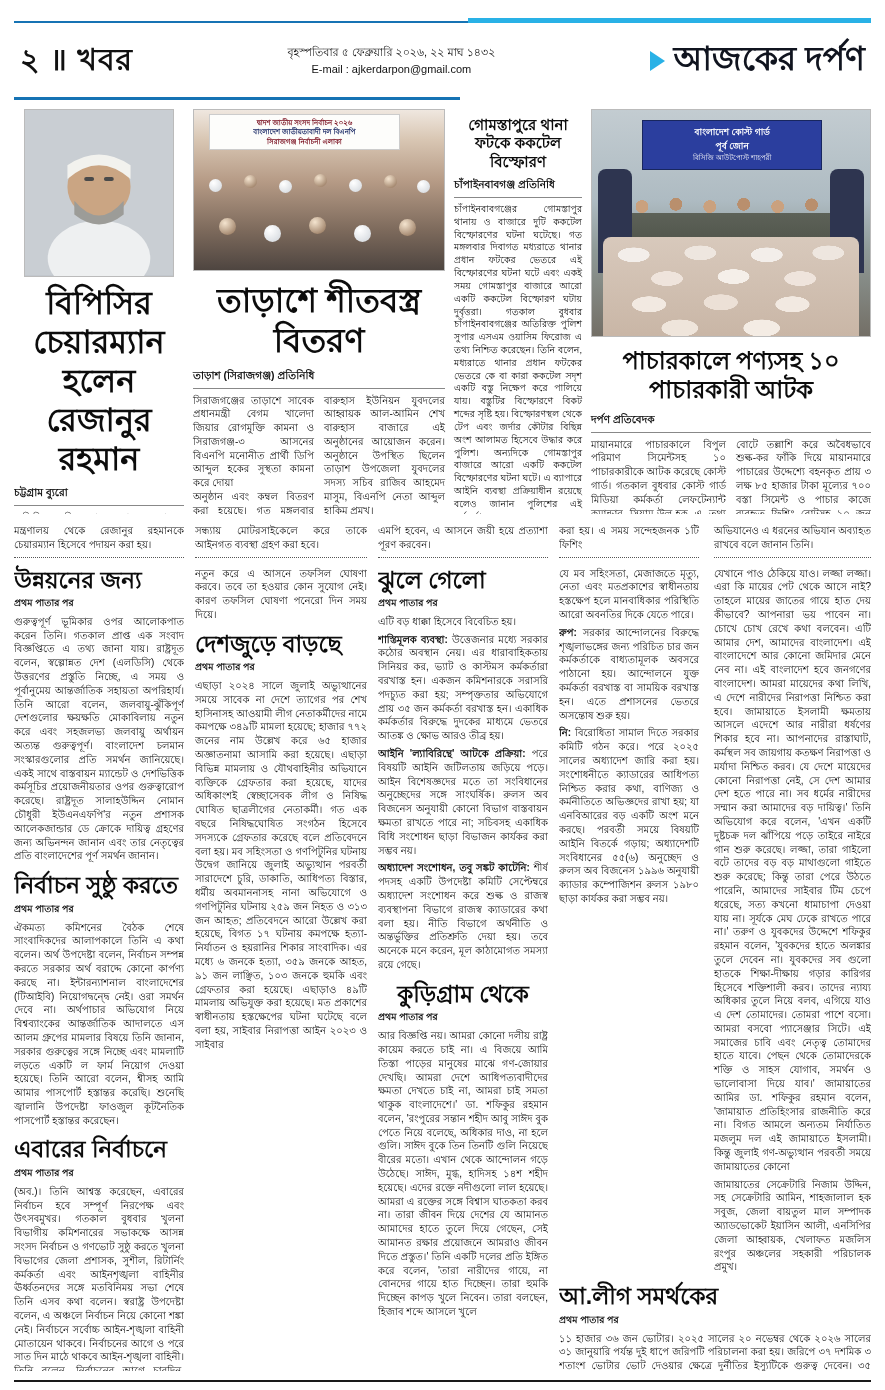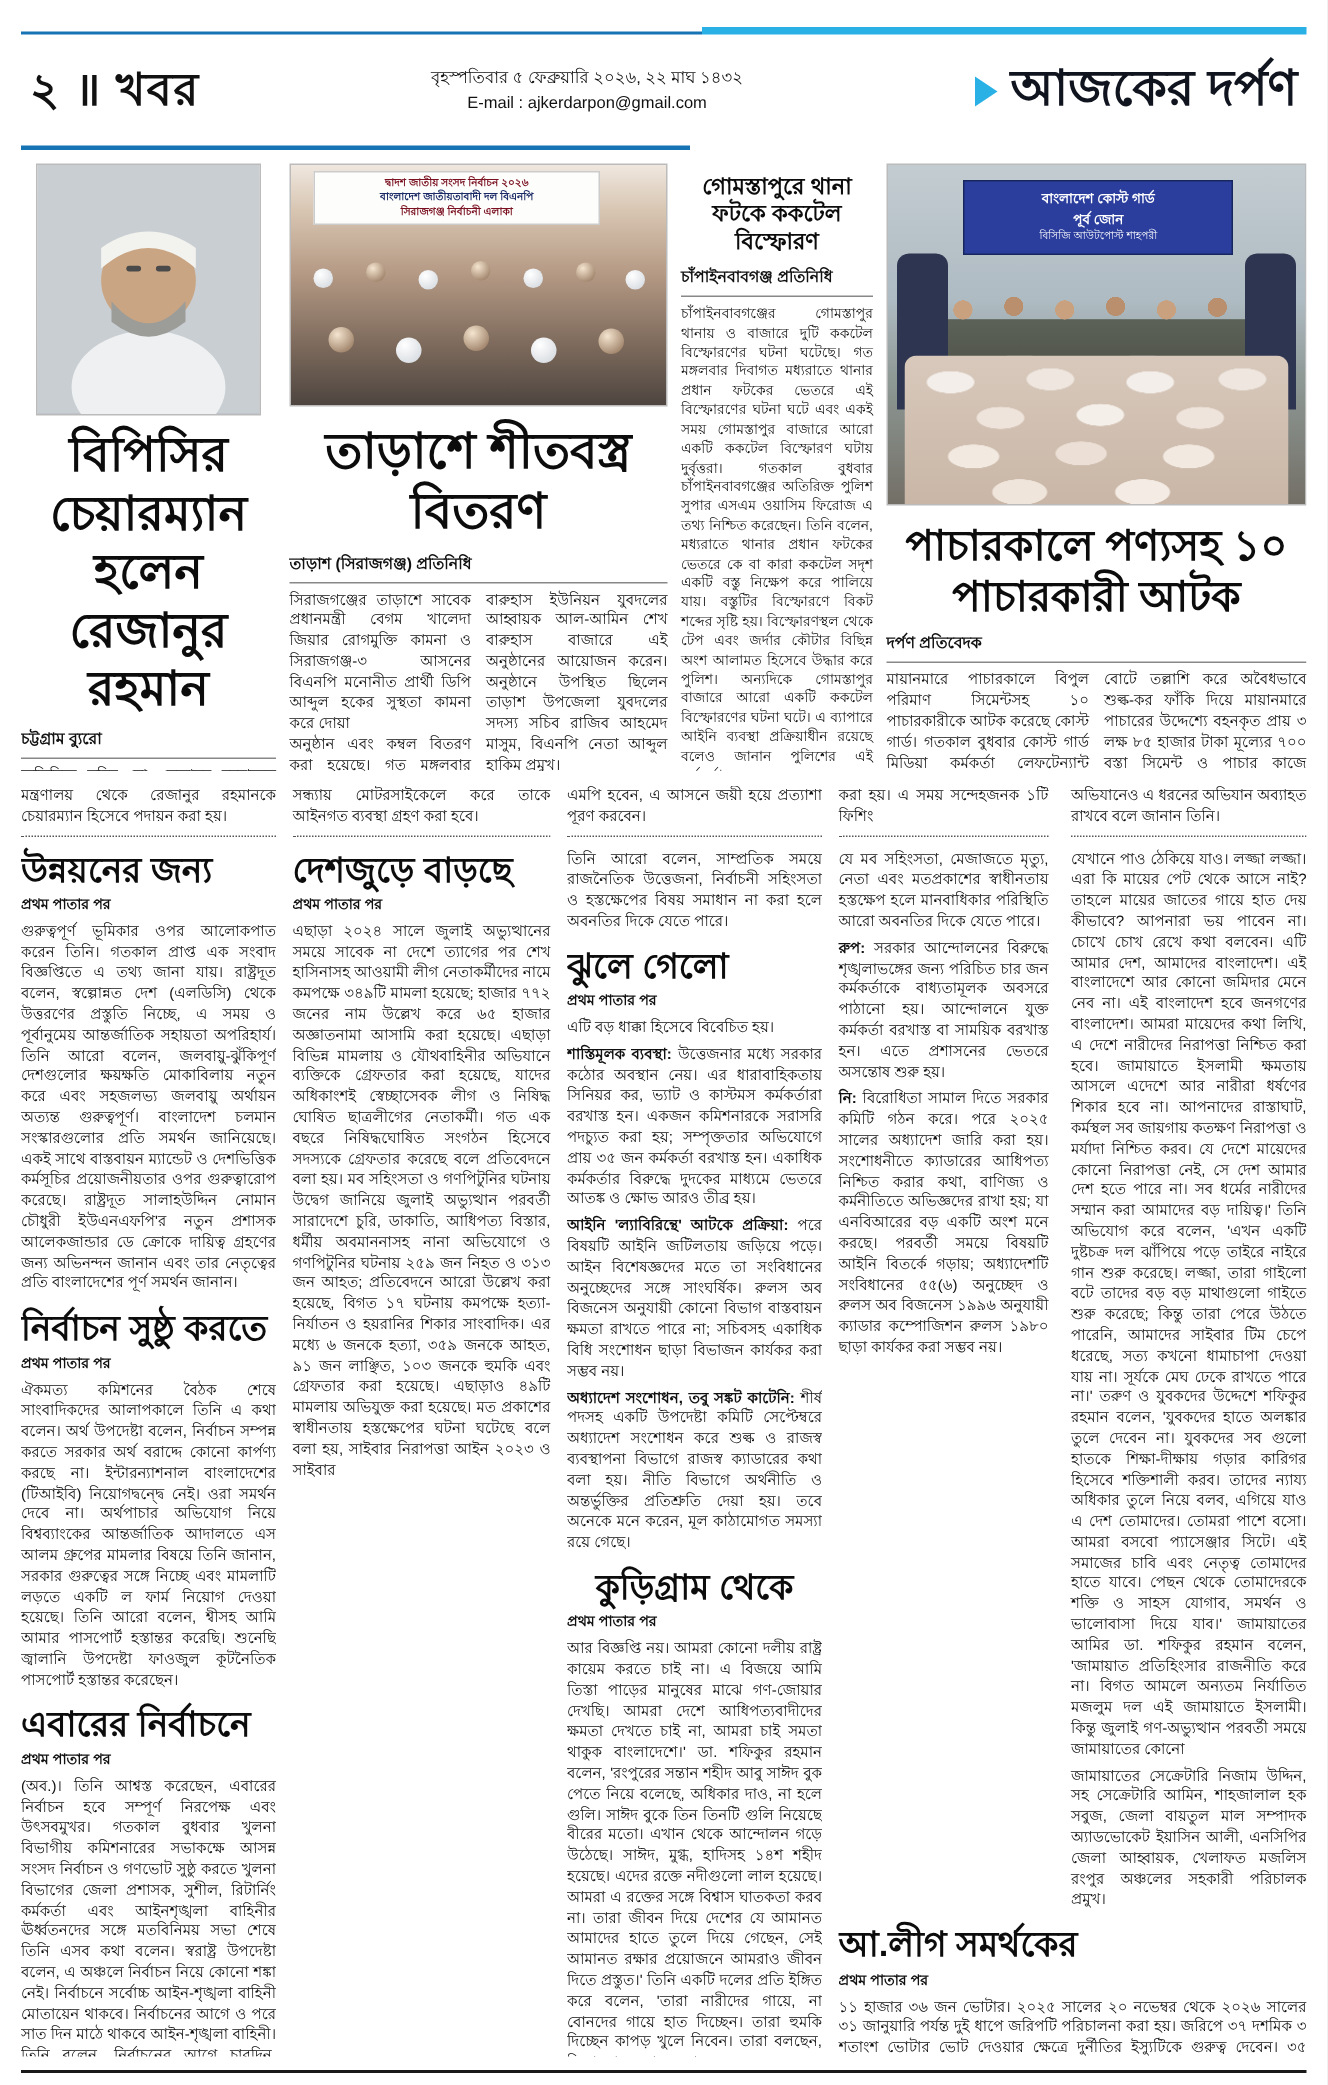--- a/index.html
+++ b/index.html
@@ -24,21 +24,21 @@
   .btxt{font-size:10px;line-height:1.38;text-align:justify;margin:0;}
   .btxt p{margin:0 0 4px;}
   .two-col{column-count:2;column-gap:10px;}
   .lead{font-weight:700;}
   
   .top-band{display:grid;grid-template-columns:170px 252px 128px 1fr;gap:9px;padding-top:9px;height:405px;overflow:hidden;}
   .hl{font-weight:700;text-align:center;line-height:1.22;margin:7px 0 3px;color:#0c0c0c;}
   .hl-a{font-size:32px;}
   .hl-b{font-size:33px;margin-top:10px;}
   .hl-c{font-size:15px;}
-  .hl-d{font-size:28px;margin-top:10px;}
+  .hl-d{font-size:24px;margin-top:10px;font-family:Liberation Serif, serif;}
   
   .photo{position:relative;overflow:hidden;border:1px solid #bbb;box-sizing:border-box;}
   .photo-portrait{height:168px;width:150px;margin:0 auto;background:linear-gradient(180deg,#d4d8dc 0%,#c2c7cc 60%,#aeb4ba 100%);}
   .photo-group{height:162px;background:linear-gradient(180deg,#efe7df 0%,#d9c7b4 18%,#b59a85 45%,#7d6a5c 75%,#4e4540 100%);}
   .banner-strip{position:absolute;top:4px;left:6%;width:74%;background:#fdfdfb;border:1px solid #ccc;
     text-align:center;font-size:7px;line-height:1.35;color:#7a1020;padding:3px 2px;font-weight:700;}
   .banner-strip .b2{color:#1b2a66;}
   .crowd{position:absolute;bottom:0;left:0;right:0;height:62%;}
   .head-dot{position:absolute;border-radius:50%;background:radial-gradient(circle at 35% 30%,#f4e4cf,#8a6a50);}
   .cap{background:radial-gradient(circle at 35% 30%,#fff,#cfd4da)!important;}
@@ -201,29 +201,29 @@
       <p class="btxt">ঐকমত্য কমিশনের বৈঠক শেষে সাংবাদিকদের আলাপকালে তিনি এ কথা বলেন। অর্থ উপদেষ্টা বলেন, নির্বাচন সম্পন্ন করতে সরকার অর্থ বরাদ্দে কোনো কার্পণ্য করছে না। ইন্টারন্যাশনাল বাংলাদেশের (টিআইবি) নিয়োগদ্বন্দ্বে নেই। ওরা সমর্থন দেবে না। অর্থপাচার অভিযোগ নিয়ে বিশ্বব্যাংকের আন্তর্জাতিক আদালতে এস আলম গ্রুপের মামলার বিষয়ে তিনি জানান, সরকার গুরুত্বের সঙ্গে নিচ্ছে এবং মামলাটি লড়তে একটি ল ফার্ম নিয়োগ দেওয়া হয়েছে। তিনি আরো বলেন, শ্বীসহ আমি আমার পাসপোর্ট হস্তান্তর করেছি। শুনেছি জ্বালানি উপদেষ্টা ফাওজুল কূটনৈতিক পাসপোর্ট হস্তান্তর করেছেন।</p>
       <div class="jtitle">এবারের নির্বাচনে</div>
       <div class="jlabel">প্রথম পাতার পর</div>
       <p class="btxt">(অব.)। তিনি আশ্বস্ত করেছেন, এবারের নির্বাচন হবে সম্পূর্ণ নিরপেক্ষ এবং উৎসবমুখর। গতকাল বুধবার খুলনা বিভাগীয় কমিশনারের সভাকক্ষে আসন্ন সংসদ নির্বাচন ও গণভোট সুষ্ঠু করতে খুলনা বিভাগের জেলা প্রশাসক, সুশীল, রিটার্নিং কর্মকর্তা এবং আইনশৃঙ্খলা বাহিনীর ঊর্ধ্বতনদের সঙ্গে মতবিনিময় সভা শেষে তিনি এসব কথা বলেন। স্বরাষ্ট্র উপদেষ্টা বলেন, এ অঞ্চলে নির্বাচন নিয়ে কোনো শঙ্কা নেই। নির্বাচনে সর্বোচ্চ আইন-শৃঙ্খলা বাহিনী মোতায়েন থাকবে। নির্বাচনের আগে ও পরে সাত দিন মাঠে থাকবে আইন-শৃঙ্খলা বাহিনী। তিনি বলেন, নির্বাচনের আগে চারদিন, নির্বাচনের দিন এবং নির্বাচনের পরে দুইদিন করে মোট সাতদিন আইনশৃঙ্খলা বাহিনী পূর্ণ শক্তিতে মাঠে থাকার ফলে নির্বাচনের পরও কোনো সহিংসতার সুযোগ নেই। তিনি আরো বলেন, মাঠ পর্যায়ে প্রায় ১ লাখের বেশি সেনাসদস্য থাকবে। এছাড়া নৌবাহিনীর ৫ হাজার, কোস্টগার্ডের ৪ হাজার, র‍্যাবের ৯ হাজার, পুলিশের প্রায় দেড় লাখ এবং আনসারের প্রায় ৫ লাখ সদস্য নিয়োজিত থাকবে বলে জানান তিনি। গুরুত্বপূর্ণ কেন্দ্রগুলোর নিরাপত্তা প্রসঙ্গে তিনি বলেন, পরিস্থিতি অনুযায়ী যেসব কেন্দ্রকে গুরুত্বপূর্ণ হিসেবে চিহ্নিত করা হয়েছে, সেখানে নিরাপত্তা ব্যবস্থা নেয়া হবে। গণমাধ্যমের প্রতি আহ্বান জানিয়ে স্বরাষ্ট্র উপদেষ্টা বলেন, সাংবাদিকরা আগের মতোই সত্য ও বস্তুনিষ্ঠ সংবাদ প্রকাশ করবেন। বিভ্রান্তিকর সংবাদ কখনো কখনো পরিস্থিতি খারাপের দিকে নিতে পারে বলেও তিনি সতর্ক করেন। খুলনা অঞ্চলের কিছু ভোটকেন্দ্রকে 'গুরুত্বপূর্ণ' হিসেবে চিহ্নিত করে তিনি বলেন, ঝুঁকিপূর্ণ কেন্দ্রগুলোয় সাধারণ কেন্দ্রের তুলনায় বাহিনীর সদস্য সংখ্যা বেশি থাকবে।</p>
 
     </div>
 
     <div class="jcol">
       <p class="carry">সন্ধ্যায় মোটরসাইকেলে করে তাকে আইনগত ব্যবস্থা গ্রহণ করা হবে।</p>
       <div class="dotline"></div>
+      <p class="btxt">নতুন করে এ আসনে তফসিল ঘোষণা করবে। তবে তা হওয়ার কোন সুযোগ নেই। কারণ তফসিল ঘোষণা পনেরো দিন সময় দিয়ে।</p>
       <div class="jtitle">দেশজুড়ে বাড়ছে</div>
       <div class="jlabel">প্রথম পাতার পর</div>
       <p class="btxt">এছাড়া ২০২৪ সালে জুলাই অভ্যুত্থানের সময়ে সাবেক না দেশে ত্যাগের পর শেখ হাসিনাসহ আওয়ামী লীগ নেতাকর্মীদের নামে কমপক্ষে ৩৪৯টি মামলা হয়েছে; হাজার ৭৭২ জনের নাম উল্লেখ করে ৬৫ হাজার অজ্ঞাতনামা আসামি করা হয়েছে। এছাড়া বিভিন্ন মামলায় ও যৌথবাহিনীর অভিযানে ব্যক্তিকে গ্রেফতার করা হয়েছে, যাদের অধিকাংশই স্বেচ্ছাসেবক লীগ ও নিষিদ্ধ ঘোষিত ছাত্রলীগের নেতাকর্মী। গত এক বছরে নিষিদ্ধঘোষিত সংগঠন হিসেবে সদস্যকে গ্রেফতার করেছে বলে প্রতিবেদনে বলা হয়। মব সহিংসতা ও গণপিটুনির ঘটনায় উদ্বেগ জানিয়ে জুলাই অভ্যুত্থান পরবর্তী সারাদেশে চুরি, ডাকাতি, আধিপত্য বিস্তার, ধর্মীয় অবমাননাসহ নানা অভিযোগে ও গণপিটুনির ঘটনায় ২৫৯ জন নিহত ও ৩১৩ জন আহত; প্রতিবেদনে আরো উল্লেখ করা হয়েছে, বিগত ১৭ ঘটনায় কমপক্ষে হত্যা-নির্যাতন ও হয়রানির শিকার সাংবাদিক। এর মধ্যে ৬ জনকে হত্যা, ৩৫৯ জনকে আহত, ৯১ জন লাঞ্ছিত, ১০৩ জনকে হুমকি এবং গ্রেফতার করা হয়েছে। এছাড়াও ৪৯টি মামলায় অভিযুক্ত করা হয়েছে। মত প্রকাশের স্বাধীনতায় হস্তক্ষেপের ঘটনা ঘটেছে বলে বলা হয়, সাইবার নিরাপত্তা আইন ২০২৩ ও সাইবার</p>
     </div>
 
     <div class="jcol">
       <p class="carry">এমপি হবেন, এ আসনে জয়ী হয়ে প্রত্যাশা পূরণ করবেন।</p>
       <div class="dotline"></div>
-      <p class="btxt">তিনি আরো বলেন, সাম্প্রতিক সময়ে রাজনৈতিক উত্তেজনা, নির্বাচনী সহিংসতা ও হস্তক্ষেপের বিষয় সমাধান না করা হলে অবনতির দিকে যেতে পারে।</p>
       <div class="jtitle">ঝুলে গেলো</div>
       <div class="jlabel">প্রথম পাতার পর</div>
       <div class="btxt">
         <p>এটি বড় ধাক্কা হিসেবে বিবেচিত হয়।</p>
         <p><span class="lead">শাস্তিমূলক ব্যবস্থা: </span><span>উত্তেজনার মধ্যে সরকার কঠোর অবস্থান নেয়। এর ধারাবাহিকতায় সিনিয়র কর, ভ্যাট ও কাস্টমস কর্মকর্তারা বরখাস্ত হন। একজন কমিশনারকে সরাসরি পদচ্যুত করা হয়; সম্পৃক্ততার অভিযোগে প্রায় ৩৫ জন কর্মকর্তা বরখাস্ত হন। একাধিক কর্মকর্তার বিরুদ্ধে দুদকের মাধ্যমে ভেতরে আতঙ্ক ও ক্ষোভ আরও তীব্র হয়।</span></p>
         <p><span class="lead">আইনি 'ল্যাবিরিন্থে' আটকে প্রক্রিয়া: </span><span>পরে বিষয়টি আইনি জটিলতায় জড়িয়ে পড়ে। আইন বিশেষজ্ঞদের মতে তা সংবিধানের অনুচ্ছেদের সঙ্গে সাংঘর্ষিক। রুলস অব বিজনেস অনুযায়ী কোনো বিভাগ বাস্তবায়ন ক্ষমতা রাখতে পারে না; সচিবসহ একাধিক বিধি সংশোধন ছাড়া বিভাজন কার্যকর করা সম্ভব নয়।</span></p>
         <p><span class="lead">অধ্যাদেশ সংশোধন, তবু সঙ্কট কাটেনি: </span><span>শীর্ষ পদসহ একটি উপদেষ্টা কমিটি সেপ্টেম্বরে অধ্যাদেশ সংশোধন করে শুল্ক ও রাজস্ব ব্যবস্থাপনা বিভাগে রাজস্ব ক্যাডারের কথা বলা হয়। নীতি বিভাগে অর্থনীতি ও অন্তর্ভুক্তির প্রতিশ্রুতি দেয়া হয়। তবে অনেকে মনে করেন, মূল কাঠামোগত সমস্যা রয়ে গেছে।</span></p>
       </div>
       <div class="jtitle center">কুড়িগ্রাম থেকে</div>
       <div class="jlabel">প্রথম পাতার পর</div>

